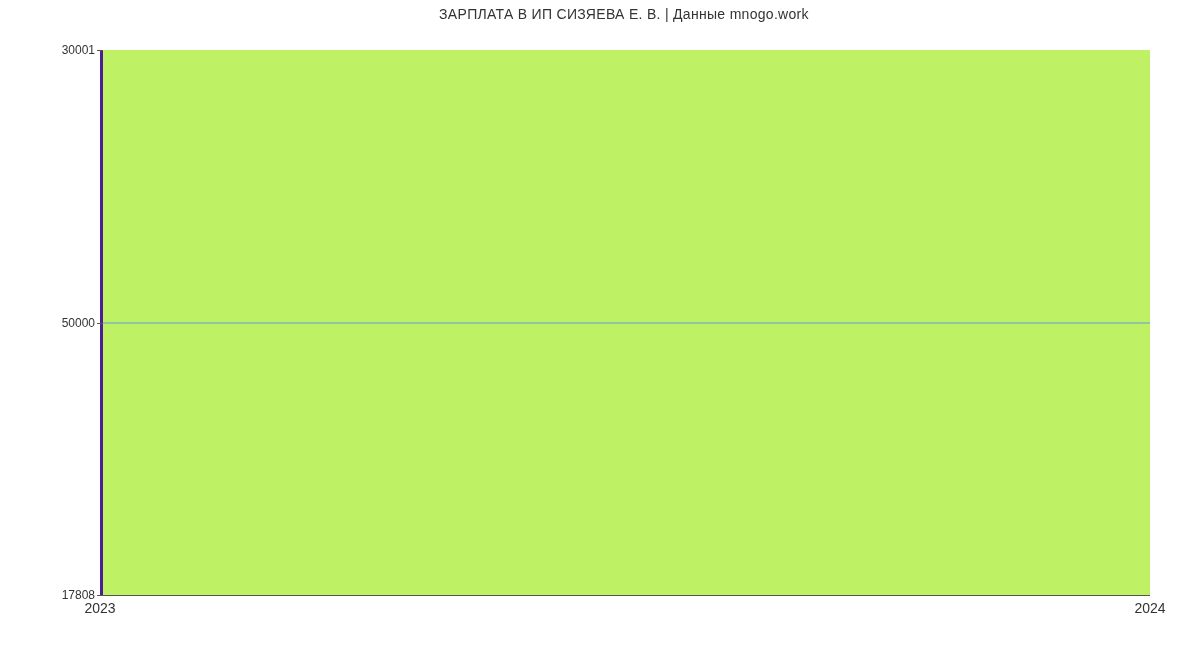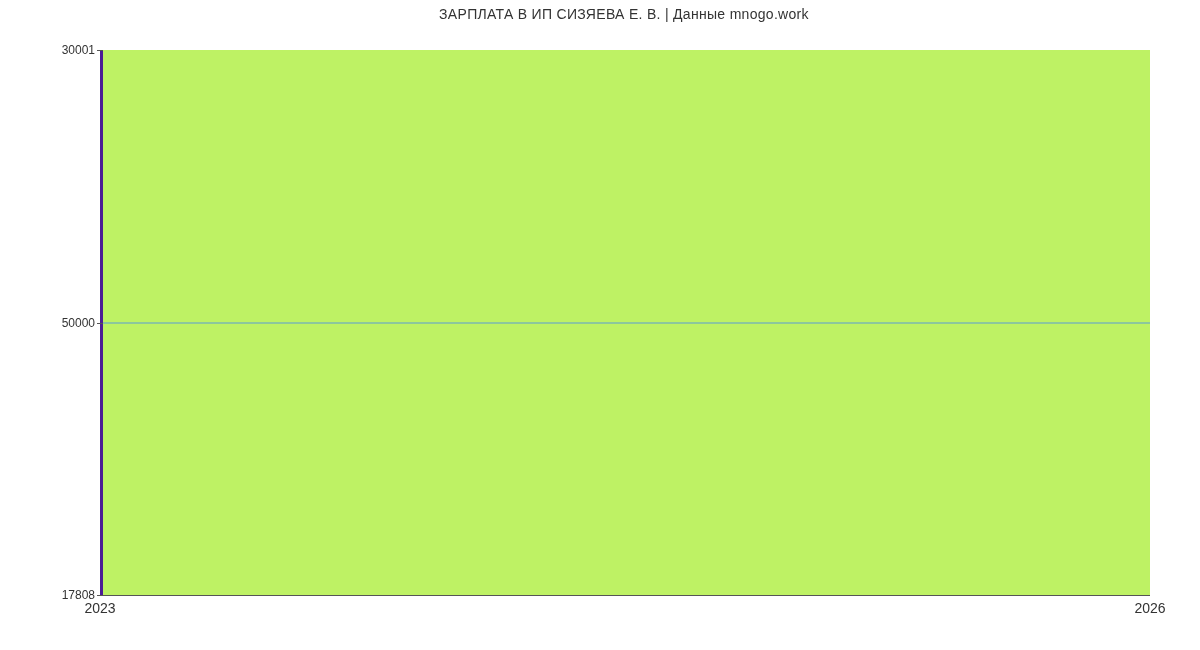--- a/index.html
+++ b/index.html
@@ -99,15 +99,15 @@
     <div class="ytick bot"></div>
 
     <div class="ytick-label top">30001</div>
     <div class="ytick-label mid">50000</div>
     <div class="ytick-label bot">17808</div>
 
     <div class="data-line"></div>
   </div>
 
   <div class="xtick-label left">2023</div>
-  <div class="xtick-label right">2026</div>
+  <div class="xtick-label right">2024</div>
 
 </div>
 
 </body></html>

